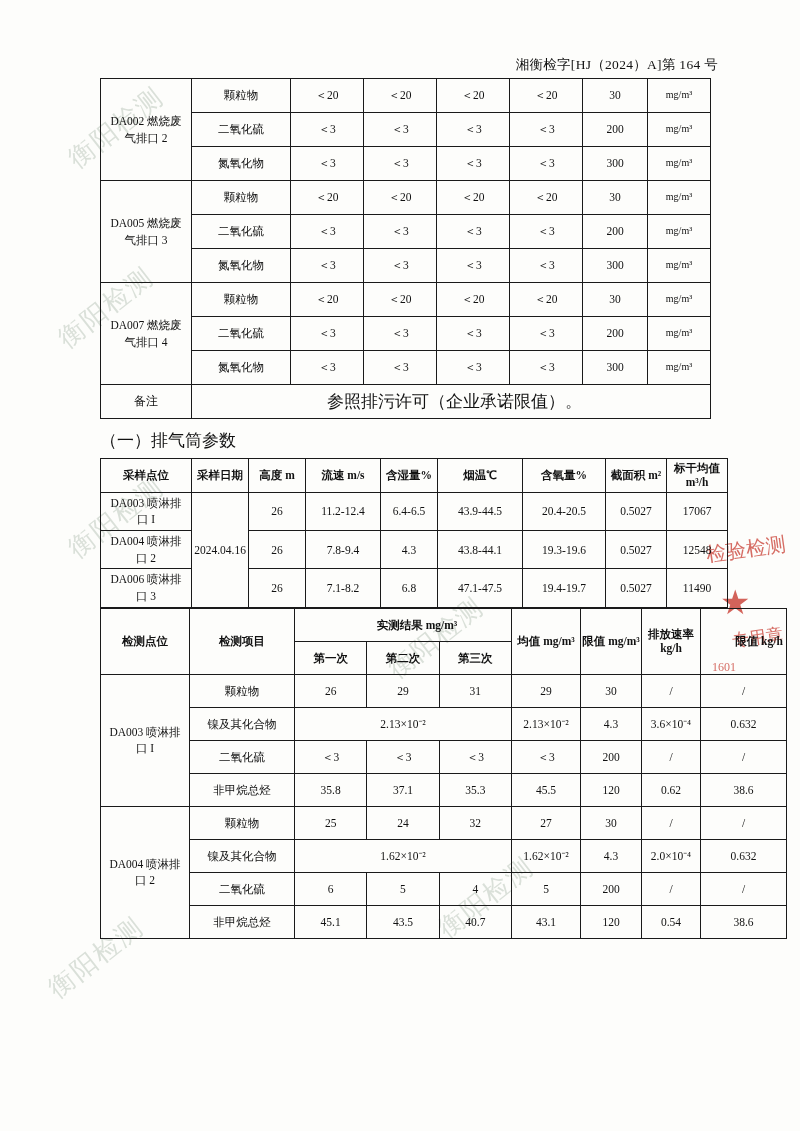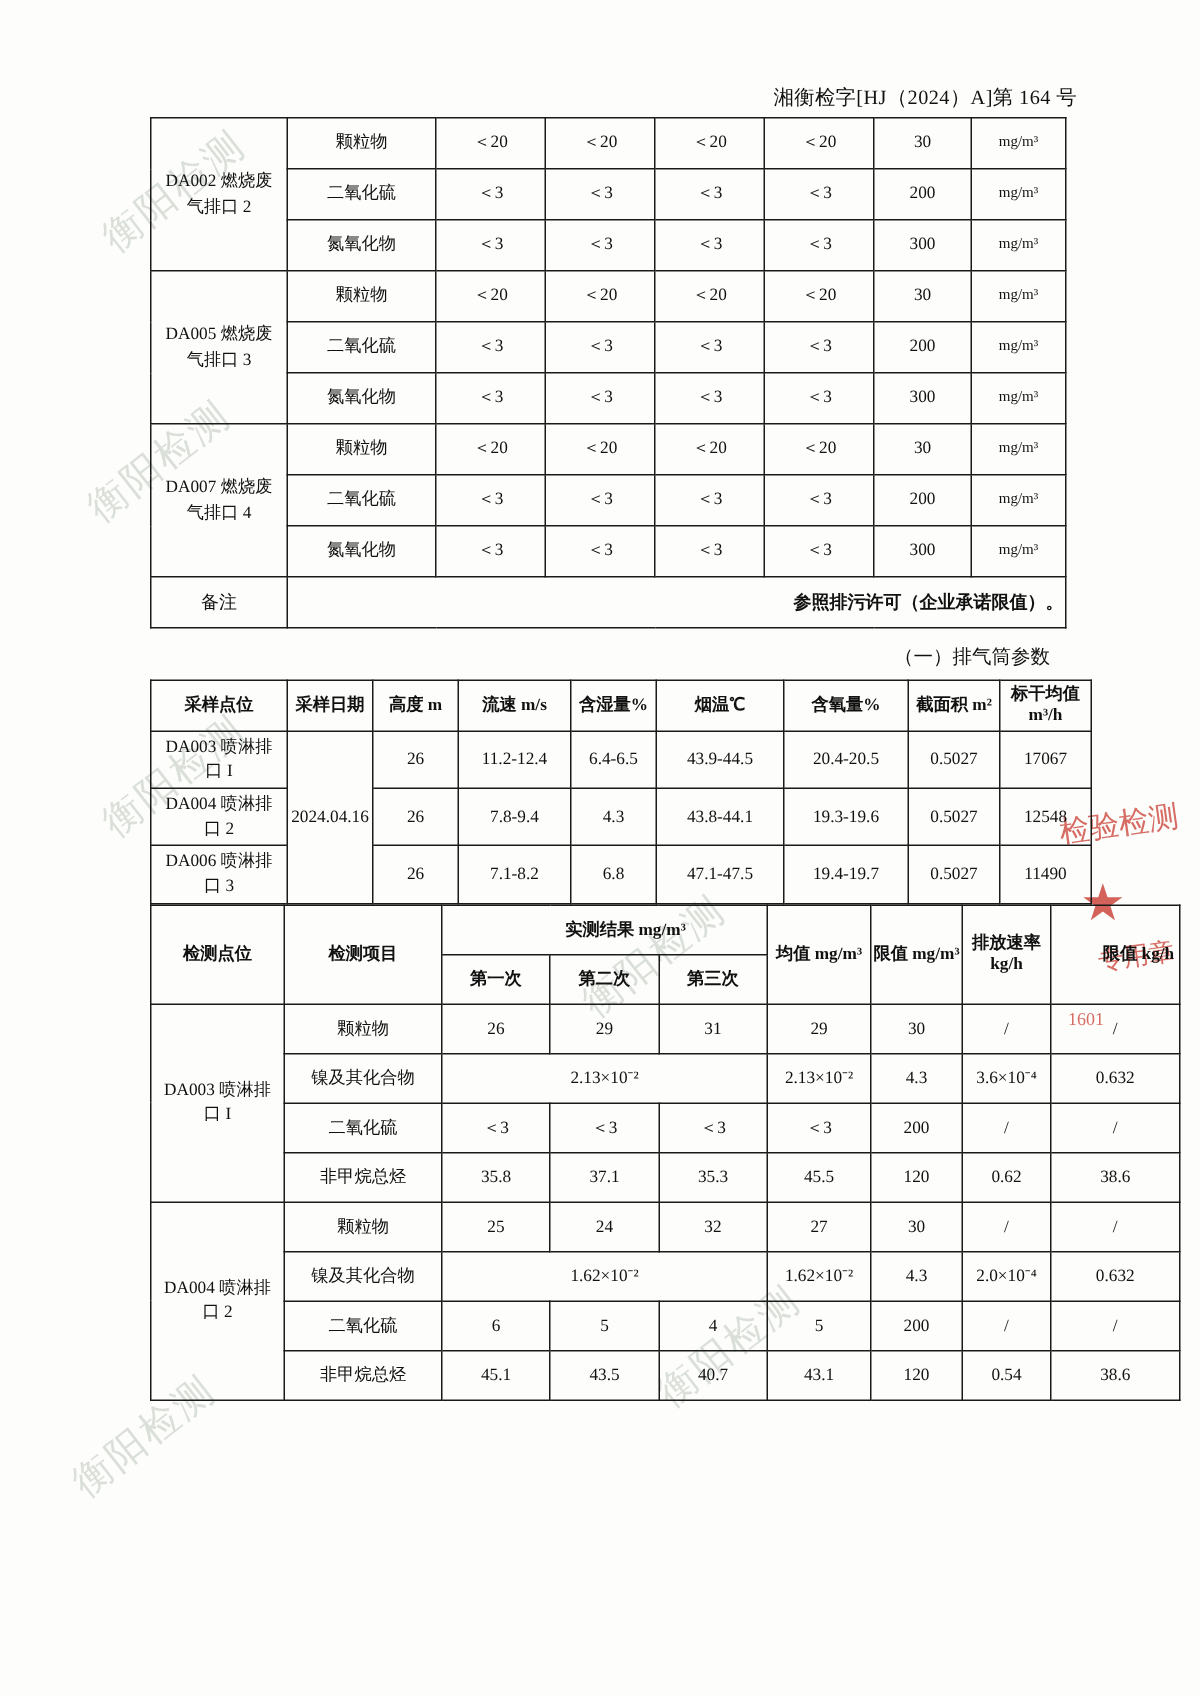--- a/index.html
+++ b/index.html
@@ -46,24 +46,24 @@
     vertical-align: middle;
     font-size: 11.5px;
     font-family: "Liberation Serif", serif;
     padding: 2px 1px;
     line-height: 1.25;
     background: transparent;
   }
   .t1 td { height: 29px; }
   .cellname { font-size: 11.5px; line-height: 1.45; padding: 2px 4px; }
   .remark-label { font-size: 12px; }
-  .remark-text { text-align: right; padding-left: 8px; font-size: 12px; font-weight: bold; }
+  .remark-text { text-align: center; padding-left: 8px; font-size: 17px; }
   .section-title {
-    text-align: right;
-    font-size: 13px;
+    text-align: left;
+    font-size: 17px;
     margin: 10px 0 6px 0;
     font-family: Liberation Serif, serif;
   }
   .t2 td, .t2 th { height: 26px; }
   .t2 .hd { font-size: 11.5px; }
   .t3 td, .t3 th { height: 28px; }
   .mono-unit { font-size: 10px; }
   .footer {
     position: absolute;
     left: 0;
@@ -119,21 +119,21 @@
   <div class="wm" style="left:50px; top:290px;">衡阳检测</div>
   <div class="wm" style="left:60px; top:500px;">衡阳检测</div>
   <div class="wm" style="left:380px; top:620px;">衡阳检测</div>
   <div class="wm" style="left:430px; top:880px;">衡阳检测</div>
   <div class="wm" style="left:40px; top:940px;">衡阳检测</div>
 
   <div class="stamp">
     <div class="stamp-txt" style="left:8px; top:16px; transform:rotate(-8deg);">检验检测</div>
     <div class="star">★</div>
     <div class="stamp-txt" style="left:34px; top:106px; transform:rotate(-8deg); font-size:17px;">专用章</div>
-    <div class="stamp-txt" style="left:14px; top:152px; font-size:12px;font-family:Liberation Serif, serif;">1601</div>
+    <div class="stamp-txt" style="left:14px; top:140px; font-size:12px;font-family:Liberation Serif, serif;">1601</div>
   </div>
 
   <div class="header-code">湘衡检字[HJ（2024）A]第 164 号</div>
 
   <div class="content">
 
     <table class="t1">
       <tbody>
 
         <tr>

